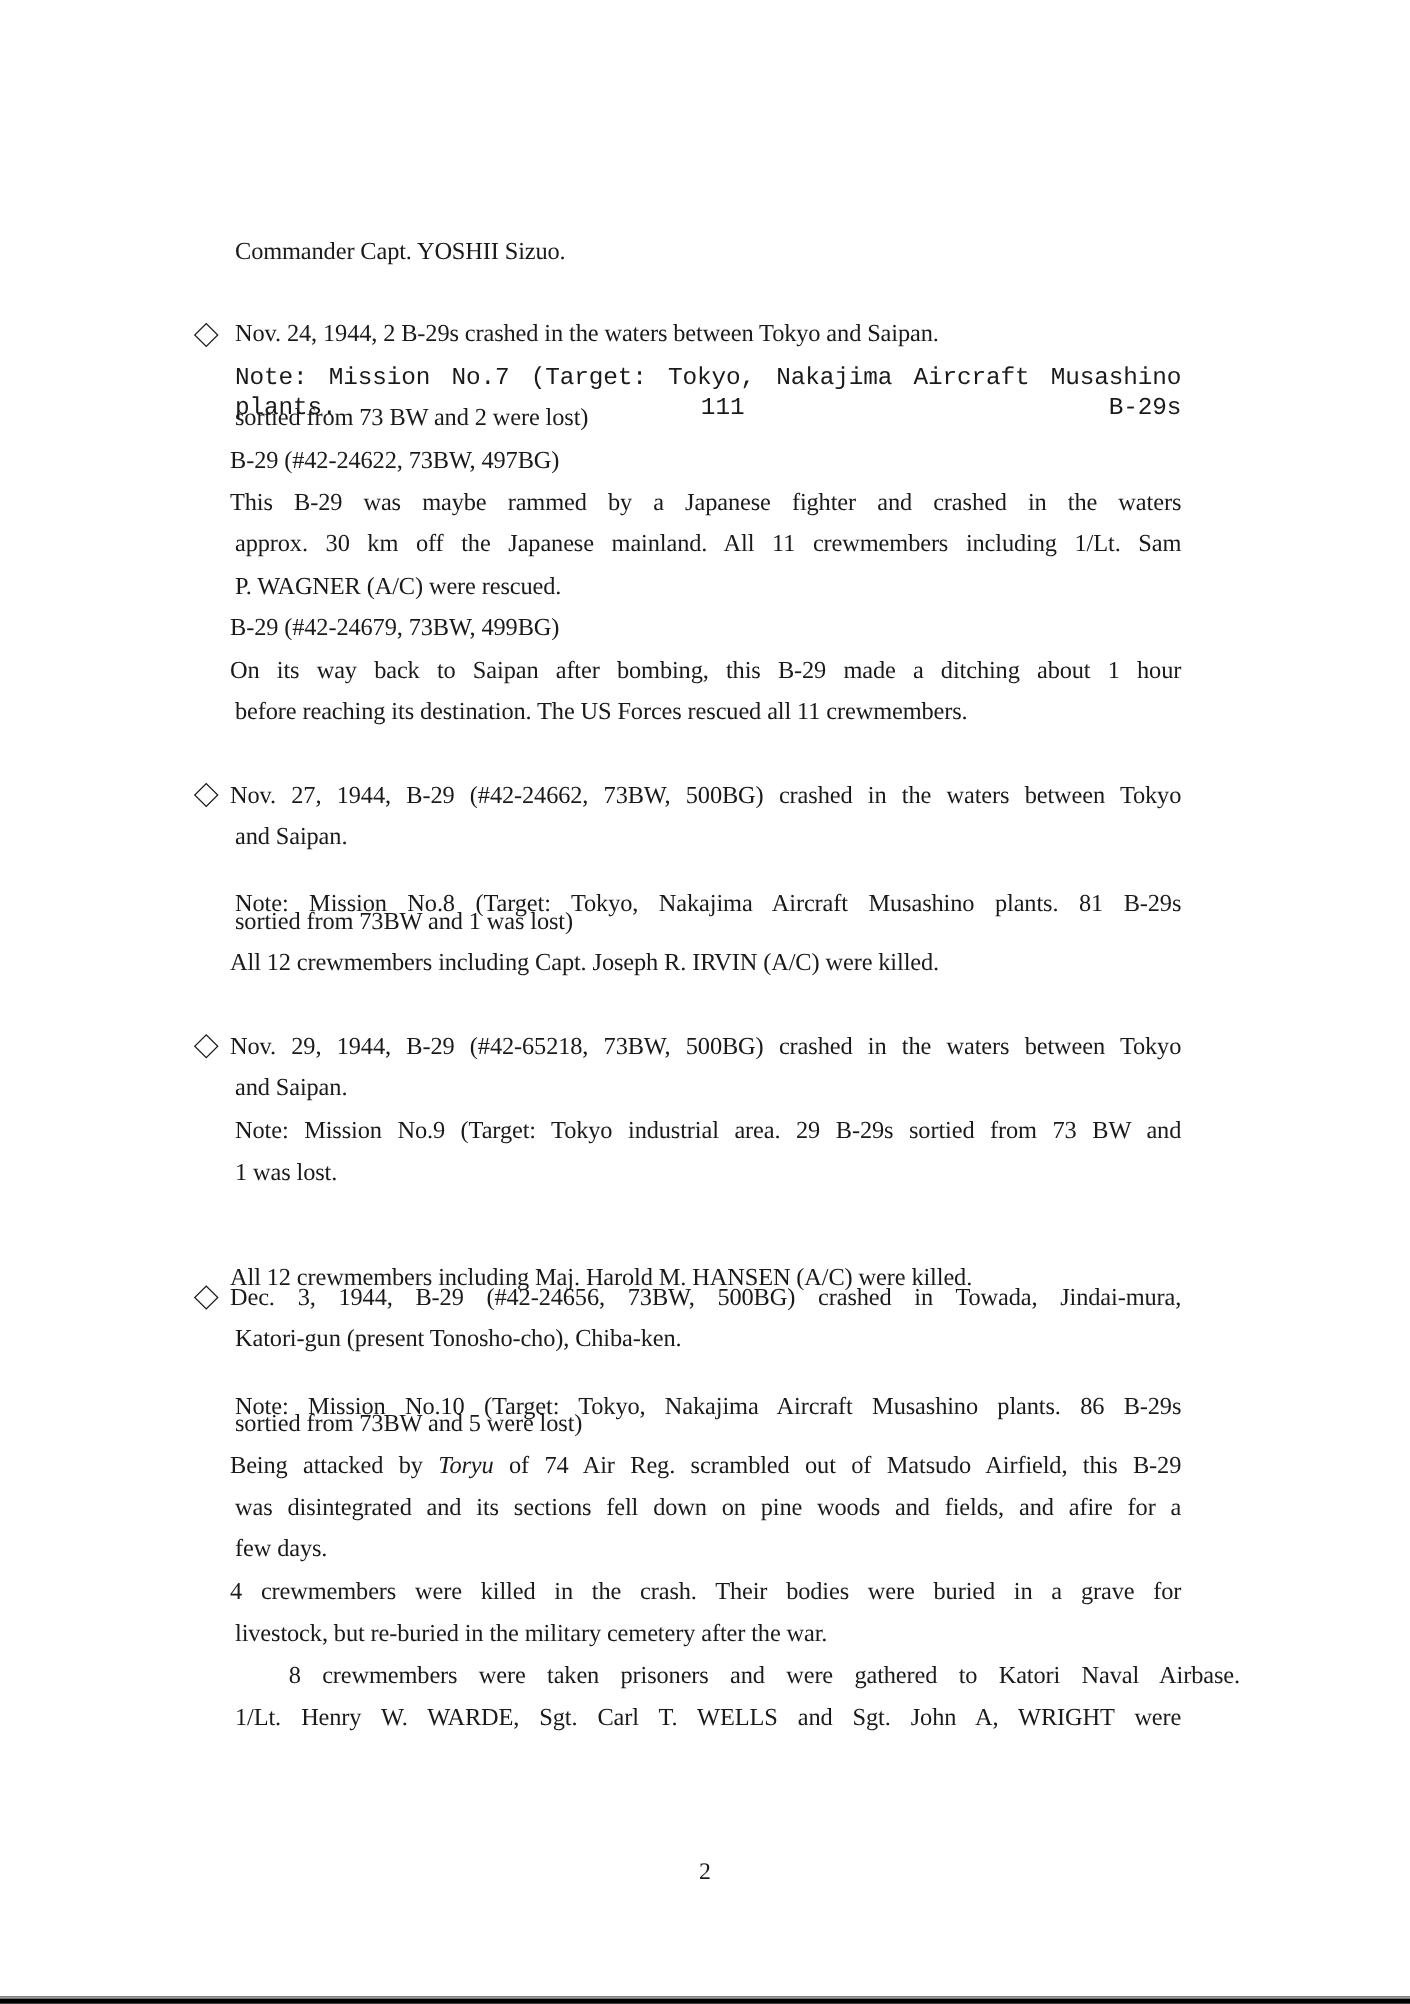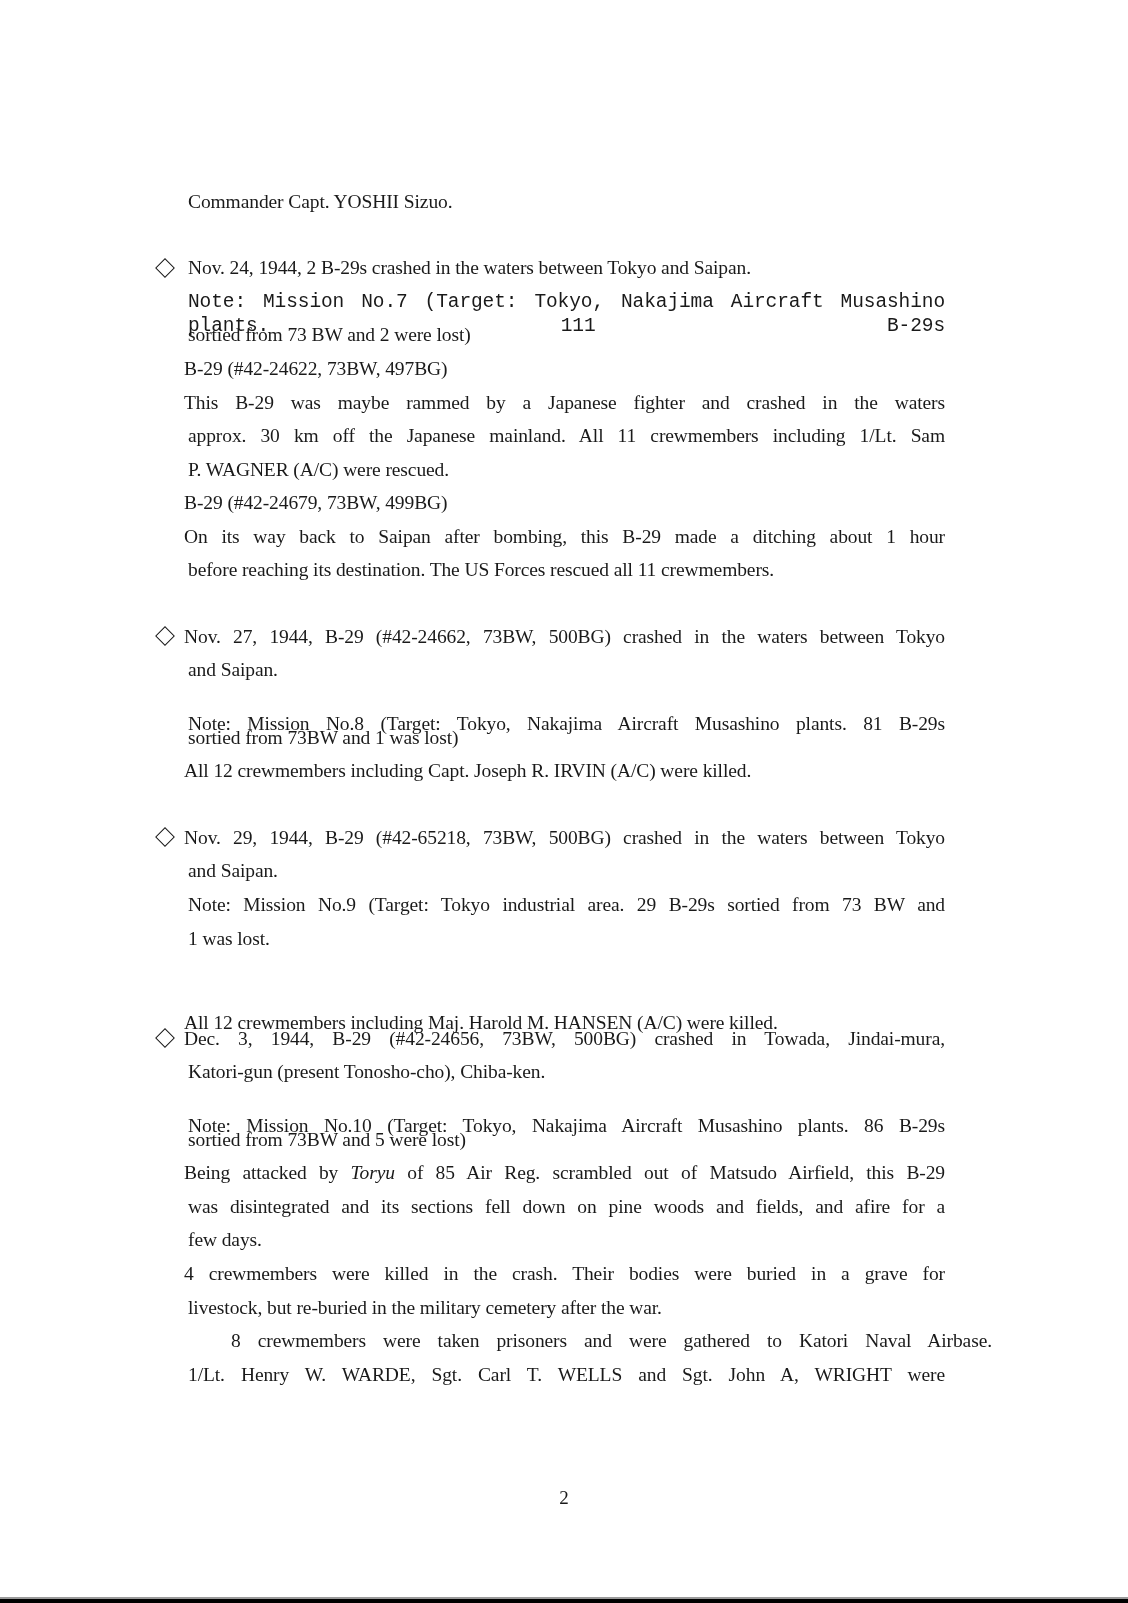--- a/index.html
+++ b/index.html
@@ -103,21 +103,21 @@
     <div class="line" style="left:184px; top:1011px;">All 12 crewmembers including Maj. Harold M. HANSEN (A/C) were killed.</div>
   </div>
 
   <div>
     <span class="bullet" style="left:158px; top:1031px;"></span>
     <div class="line justify" style="left:184px; top:1027px; width:761px;">Dec. 3, 1944, B-29 (#42-24656, 73BW, 500BG) crashed in Towada, Jindai-mura,</div>
     <div class="line" style="left:188px; top:1060px;">Katori-gun (present Tonosho-cho), Chiba-ken.</div>
     <div class="line justify" style="left:188px; top:1094px; width:757px;margin-top:20px;">Note: Mission No.10 (Target: Tokyo, Nakajima Aircraft Musashino plants. 86 B-29s</div>
     <div class="line" style="left:188px; top:1128px;">sortied from 73BW and 5 were lost)</div>
 
-    <div class="line justify" style="left:184px; top:1161px; width:761px;"><span>Being attacked by </span><em>Toryu</em><span> of 85 Air Reg. scrambled out of Matsudo Airfield, this B-29</span></div>
+    <div class="line justify" style="left:184px; top:1161px; width:761px;"><span>Being attacked by </span><em>Toryu</em><span> of 74 Air Reg. scrambled out of Matsudo Airfield, this B-29</span></div>
     <div class="line justify" style="left:188px; top:1195px; width:757px;">was disintegrated and its sections fell down on pine woods and fields, and afire for a</div>
     <div class="line" style="left:188px; top:1228px;">few days.</div>
     <div class="line justify" style="left:184px; top:1262px; width:761px;">4 crewmembers were killed in the crash. Their bodies were buried in a grave for</div>
     <div class="line" style="left:188px; top:1296px;">livestock, but re-buried in the military cemetery after the war.</div>
     <div class="line justify" style="left:184px; top:1329px; width:761px;margin-left:47px;">8 crewmembers were taken prisoners and were gathered to Katori Naval Airbase.</div>
     <div class="line justify" style="left:188px; top:1363px; width:757px;">1/Lt. Henry W. WARDE, Sgt. Carl T. WELLS and Sgt. John A, WRIGHT were</div>
   </div>
 
   <div class="page-number" style="top:1486px;">2</div>
 </div>

